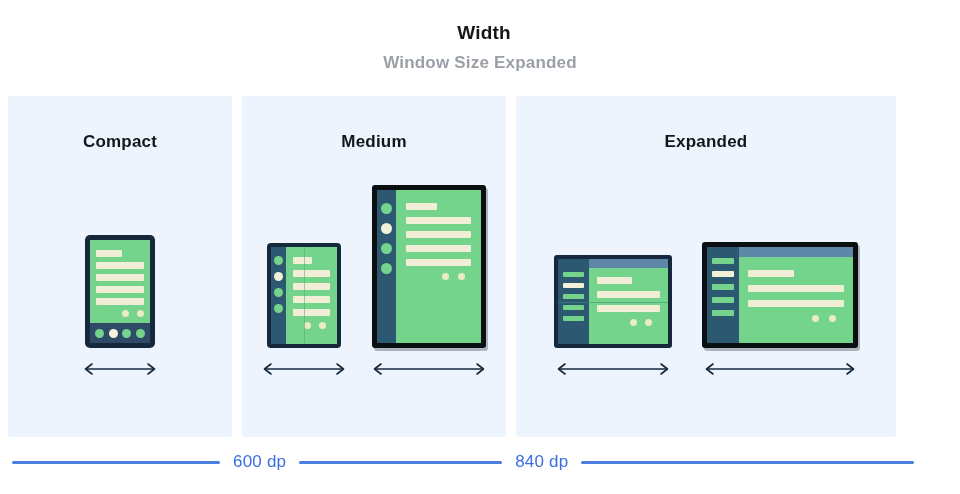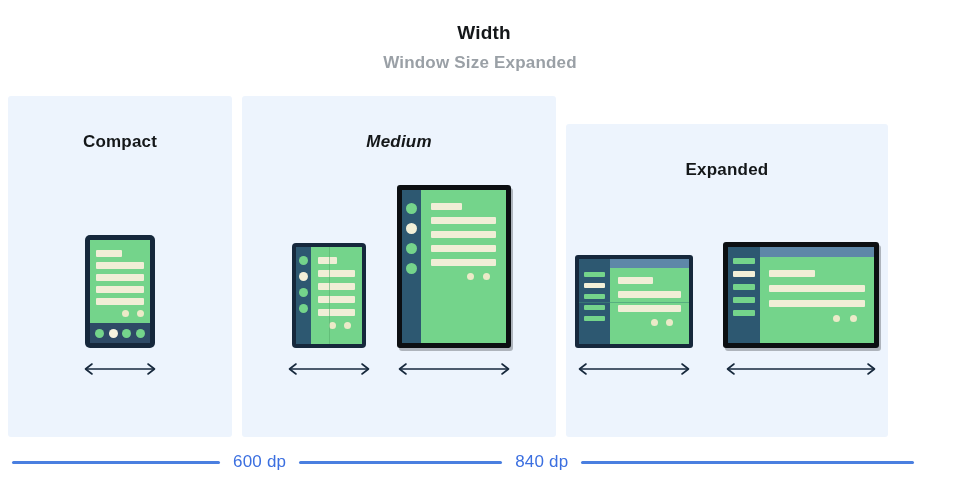--- a/index.html
+++ b/index.html
@@ -30,22 +30,22 @@
     position: absolute; top: 96px; left: 8px;
     width: 944px; height: 341px;
     display: flex; gap: 10px;
   }
   .panel {
     background: #edf4fd;
     border-radius: 3px;
     position: relative;
   }
   .panel.compact  { width: 224px; }
-  .panel.medium   { width: 314px; font-style: italic; }
-  .panel.expanded { width: 322px; margin-top: 28px; }
+  .panel.medium   { width: 264px; }
+  .panel.expanded { width: 380px; }
 
   .panel-title {
     text-align: center; padding-top: 36px;
     font-size: 17px; font-weight: bold; color: #141719;
     letter-spacing: .2px;
   }
 
   .devices {
     position: absolute; left: 0; right: 0; bottom: 56px;
     display: flex; align-items: flex-end; justify-content: center;

